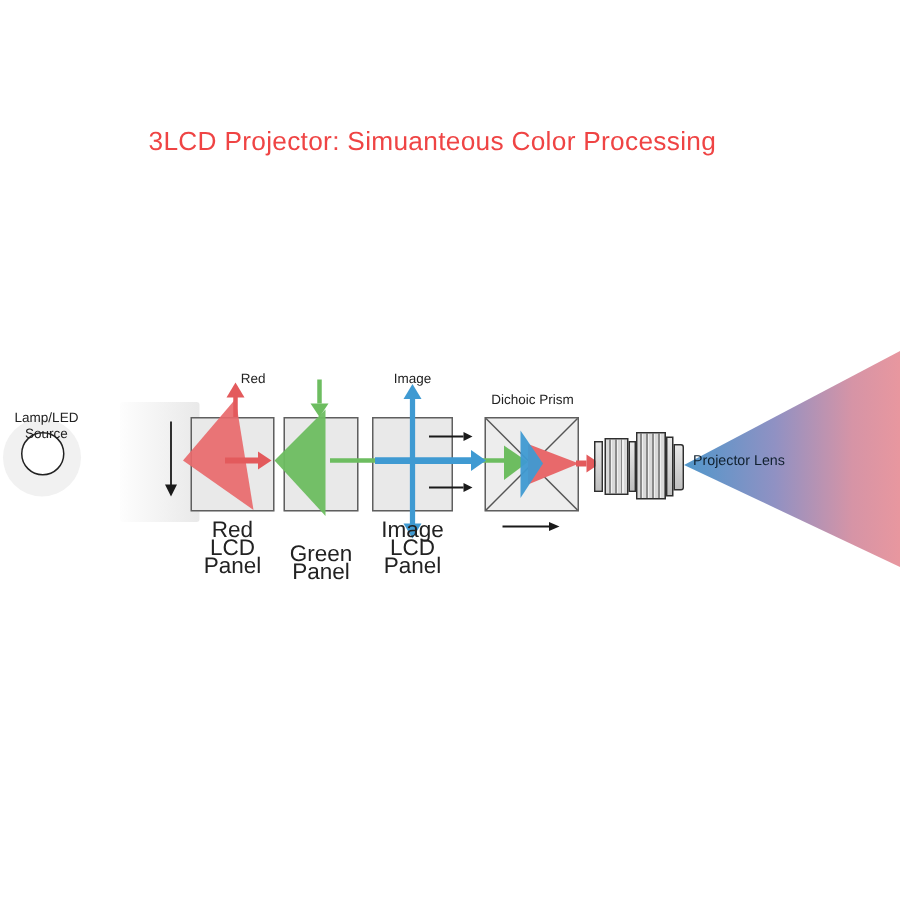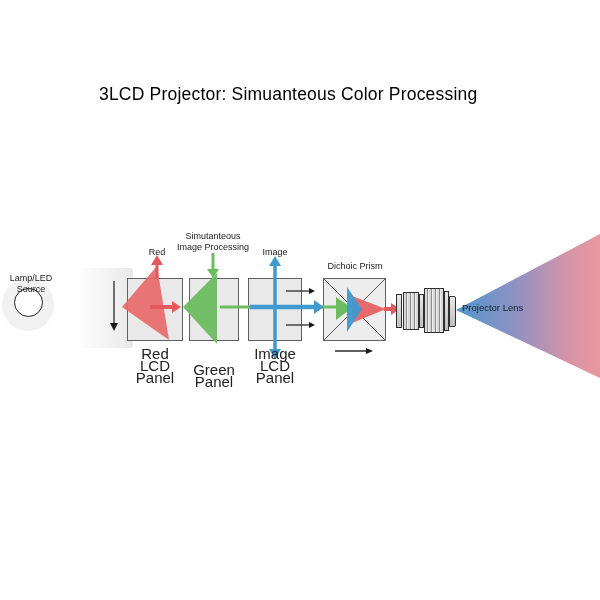--- a/index.html
+++ b/index.html
@@ -2,21 +2,21 @@
 <html><head>
 <meta charset="utf-8">
 <style>
   html,body{margin:0;padding:0;background:#fff;}
   .canvas{
     position:relative;width:600px;height:600px;background:#ffffff;overflow:hidden;
     font-family:"Liberation Sans", sans-serif;color:#1a1a1a;
   }
   .abs{position:absolute;}
   .title{
-    left:99px;top:84px;font-size:17.5px;font-weight:500;letter-spacing:.2px;color:#000000;white-space:nowrap;
+    left:99px;top:84px;font-size:17.5px;font-weight:500;letter-spacing:.2px;color:#ef4444;white-space:nowrap;
   }
   .lbl{font-size:9px;line-height:11px;text-align:center;color:#222;}
   .ml{white-space:pre-line;}
   .panel-lbl{font-size:15px;line-height:12px;}
   
   .lamp-outer{left:2px;top:279px;width:52px;height:52px;border-radius:50%;background:#f1f1f1;}
   .lamp-inner{left:14px;top:288px;width:27px;height:27px;border-radius:50%;background:#fff;border:1.2px solid #222;}
   .lamp-beam{
     left:80px;top:268px;width:53px;height:80px;border-radius:2px;
     background:linear-gradient(90deg, rgba(245,245,245,0.15), #efefef 70%, #e9e9e9);
@@ -46,23 +46,21 @@
 Source</div>
   <div class="abs lamp-outer z1"></div>
   <div class="abs lamp-inner z2"></div>
   <div class="abs lamp-beam z1"></div>
 
   <div class="abs panel p-red z1"></div>
   <div class="abs panel p-green z1"></div>
   <div class="abs panel p-blue z1"></div>
   <div class="abs prism z1"></div>
 
-  <div class="abs lbl z4" style="left:137px;top:247px;width:40px;">Red</div>
-  <div class="abs lbl ml z4" style="left:163px;top:231px;width:100px;">Simutanteous
-Image Processing</div>
+  <div class="abs lbl z4" style="left:137px;top:247px;width:40px;text-align:right;">Red</div>
   <div class="abs lbl z4" style="left:255px;top:247px;width:40px;">Image</div>
   <div class="abs lbl z4" style="left:318px;top:261px;width:74px;">Dichoic Prism</div>
 
   <div class="abs lbl panel-lbl ml z4" style="left:125px;top:348px;width:60px;">Red LCD
 Panel</div>
   <div class="abs lbl panel-lbl ml z4" style="left:184px;top:348px;width:60px;margin-top:16px;">Green
 Panel</div>
   <div class="abs lbl panel-lbl ml z4" style="left:245px;top:348px;width:60px;">Image LCD
 Panel</div>
 

